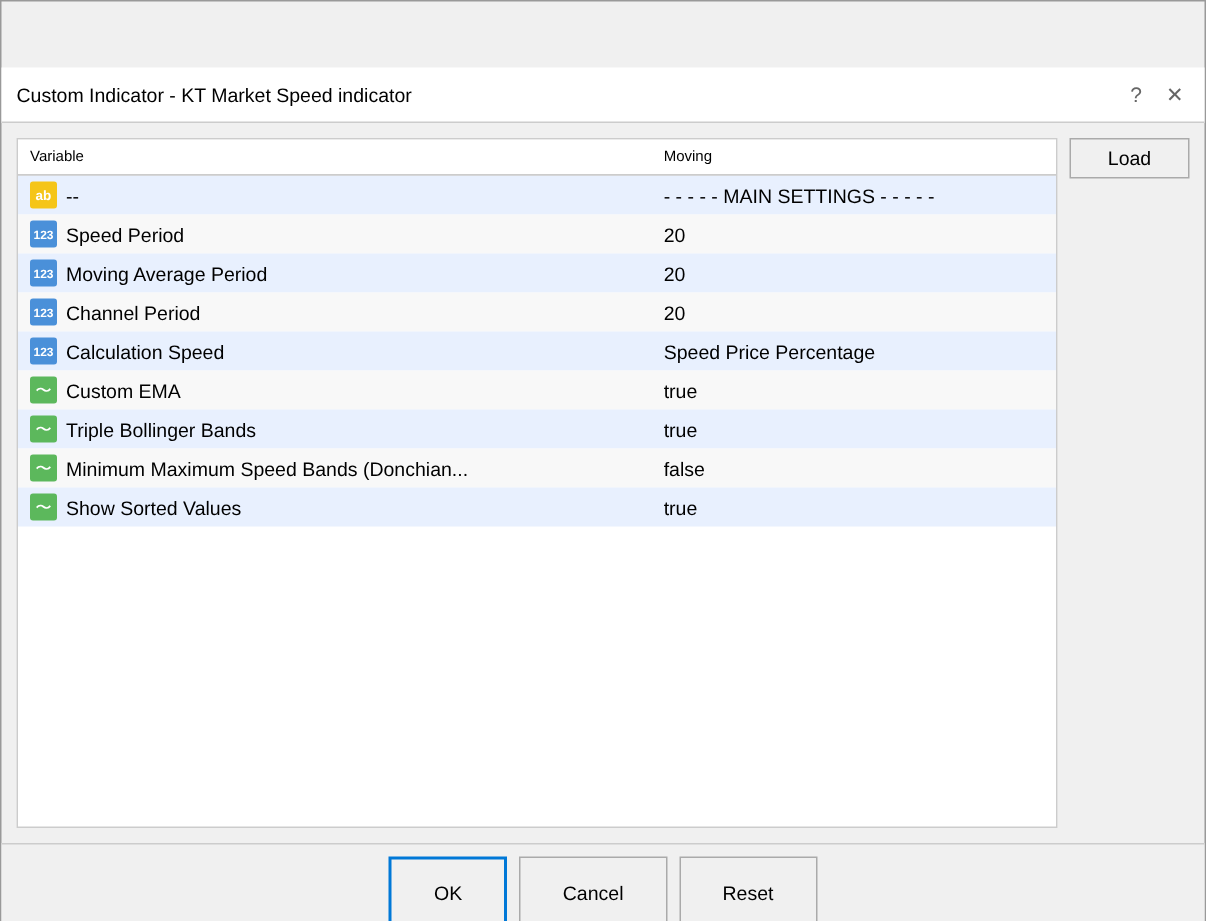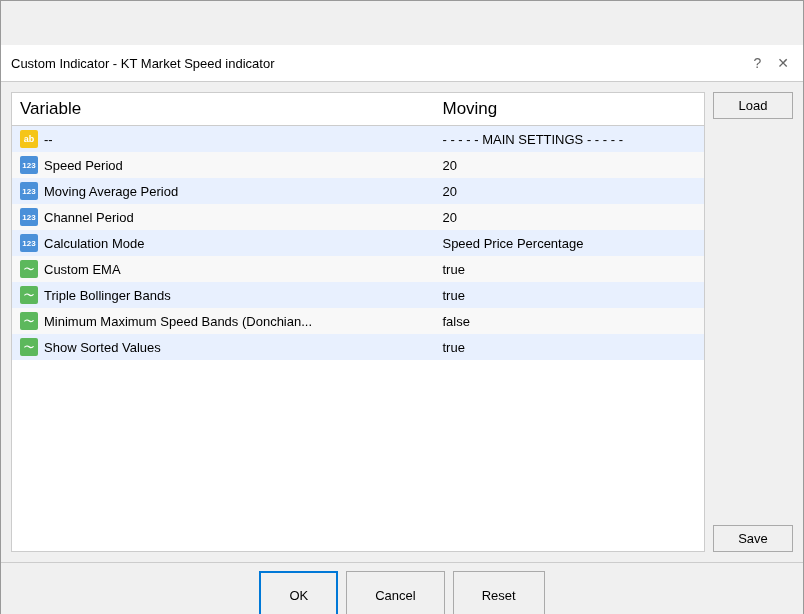--- a/index.html
+++ b/index.html
@@ -82,21 +82,21 @@
       border-collapse: collapse;
     }
     .table-header {
       background: #fff;
     }
     .table-header th {
       padding: 6px 8px;
       text-align: left;
       font-weight: normal;
       border-bottom: 1px solid #ccc;
-      font-size: 17px;
+      font-size: 10px;
     }
     .table-row td {
       padding: 4px 8px;
       font-size: 13px;
       border-bottom: none;
       height: 22px;
     }
     .table-row:nth-child(odd) td {
       background: #e8f0fe;
     }
@@ -248,21 +248,21 @@
                     <span class="icon-123">123</span>
                     <span>Channel Period</span>
                   </div>
                 </td>
                 <td>20</td>
               </tr>
               <tr class="table-row">
                 <td>
                   <div class="icon-cell">
                     <span class="icon-123">123</span>
-                    <span>Calculation Mode</span>
+                    <span>Calculation Speed</span>
                   </div>
                 </td>
                 <td>Speed Price Percentage</td>
               </tr>
               <tr class="table-row">
                 <td>
                   <div class="icon-cell">
                     <span class="icon-wave">〜</span>
                     <span>Custom EMA</span>
                   </div>
@@ -296,21 +296,20 @@
                 </td>
                 <td>true</td>
               </tr>
             </tbody>
         </table>
       </div>
     </div>
 
     <div class="side-buttons">
       <button class="side-btn">Load</button>
-      <button class="side-btn">Save</button>
     </div>
   </div>
 
   <div class="footer">
     <button class="footer-btn ok-btn">OK</button>
     <button class="footer-btn">Cancel</button>
     <button class="footer-btn">Reset</button>
   </div>
 </div>
 

